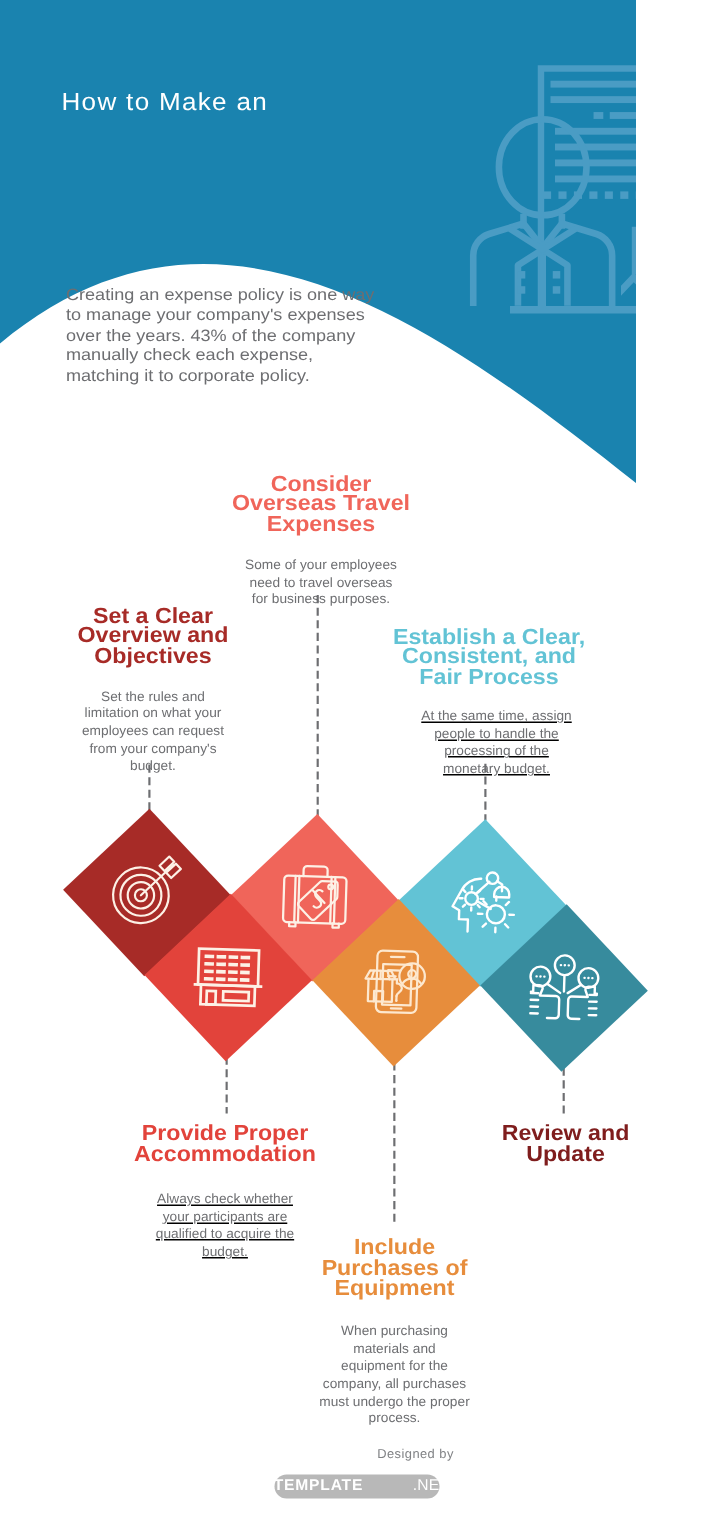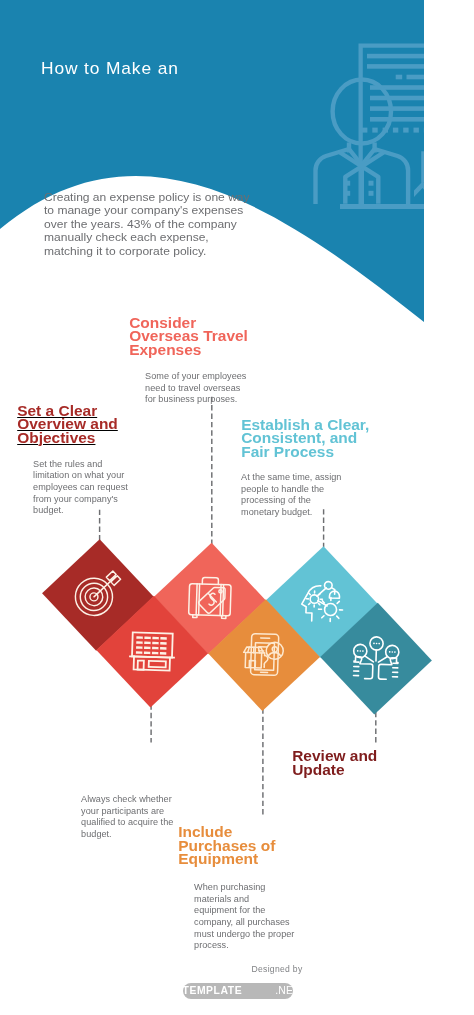--- a/index.html
+++ b/index.html
@@ -16,21 +16,21 @@
               transform-origin:0 50%;transform:scaleX(1.06);}
   .hdr-title{position:absolute;left:38.5px;top:82.5px;font-size:51px;font-weight:700;
              color:#ffffff;letter-spacing:0px;line-height:52px;}
 
   
   .intro{position:absolute;left:44.1px;top:191px;width:240px;font-size:11px;
          color:#6d6e71;letter-spacing:0px;white-space:nowrap;}
   .intro .ln{display:block;height:13.4px;line-height:13.4px;transform-origin:0 50%;transform:scaleX(1.095);}
 
   
-  .blk{position:absolute;text-align:left;white-space:nowrap;}
+  .blk{position:absolute;text-align:center;white-space:nowrap;}
   .blk h3{margin:0;font-size:14.6px;font-weight:700;letter-spacing:0px;}
   .blk p{margin:12px;font-size:9.0px;color:#6d6e71;letter-spacing:.02px;}
   .blk .ln{display:block;}
   .blk h3 .ln{height:13.5px;line-height:13.5px;transform:scaleX(1.06);}
   .blk p .ln{height:11.65px;line-height:11.65px;transform:scaleX(1.013);}
 
 
   
   .cluster{position:absolute;left:0;top:0;width:474px;height:1015px;
            transform:rotate(1.79deg);transform-origin:237.35px 626.05px;}
@@ -227,21 +227,21 @@
         <path d="M35.4,22.2 L26.5,28"></path>
         <path d="M13.2,45 h5.5 a2.3,2.3 0 0 0 2.3,-2.3 V32.5 a2.3,2.3 0 0 0 -2.3,-2.3 H8 l1.6,-4.2 a2,2 0 0 0 -1.9,-2.7 H3.5 v4.5 h-1.5"></path>
         <path d="M2,28.7 h5 M2,33.2 h5 M2,37.7 h5 M2,42.2 h5"></path>
         <path d="M34.8,45 h-5.5 a2.3,2.3 0 0 1 -2.3,-2.3 V32.5 a2.3,2.3 0 0 1 2.3,-2.3 H40 l-1.6,-4.2 a2,2 0 0 1 1.9,-2.7 h4.2 v4.5 h1.5"></path>
         <path d="M46,28.7 h-5 M46,33.2 h-5 M46,37.7 h-5 M46,42.2 h-5"></path>
       </svg>
     </div>
 
   </div>
 
-  <div class="blk" style="left:21.5px;width:160px;top:404.6px;text-decoration:underline;">
+  <div class="blk" style="left:21.5px;width:160px;top:404.6px;">
     <h3 style="color: rgb(167, 43, 39);">
         <span class="ln">Set a Clear</span>
         <span class="ln">Overview and</span>
         <span class="ln">Objectives</span>
       </h3>
   </div>
   <div class="blk" style="left:21.5px;width:160px;top:446.8px;">
     <p>
         <span class="ln">Set the rules and</span>
         <span class="ln">limitation on what your</span>
@@ -264,29 +264,35 @@
         <span class="ln">for business purposes.</span>
       </p>
   </div>
   <div class="blk" style="left:245.9px;width:160px;top:418.9px;">
     <h3 style="color: rgb(98, 195, 213);">
         <span class="ln">Establish a Clear,</span>
         <span class="ln">Consistent, and</span>
         <span class="ln">Fair Process</span>
       </h3>
   </div>
-  <div class="blk" style="left:230px;width:160px;top:460.0px;">
+  <div class="blk" style="left:251px;width:160px;top:460.0px;text-decoration:underline;">
     <p>
         <span class="ln">At the same time, assign</span>
         <span class="ln">people to handle the</span>
         <span class="ln">processing of the</span>
         <span class="ln">monetary budget.</span>
       </p>
   </div>
-  <div class="blk" style="left:70.3px;width:160px;top:782.0px;">
+  <div class="blk" style="left:70.3px;width:160px;top:750.0px;">
+    <h3 style="color: rgb(226, 67, 59);">
+        <span class="ln">Provide Proper</span>
+        <span class="ln">Accommodation</span>
+      </h3>
+  </div>
+  <div class="blk" style="left:70.3px;width:160px;top:782.0px;text-decoration:underline;">
     <p>
         <span class="ln">Always check whether</span>
         <span class="ln">your participants are</span>
         <span class="ln">qualified to acquire the</span>
         <span class="ln">budget.</span>
       </p>
   </div>
   <div class="blk" style="left:183.2px;width:160px;top:870.0px;">
     <p>
         <span class="ln">When purchasing</span>

